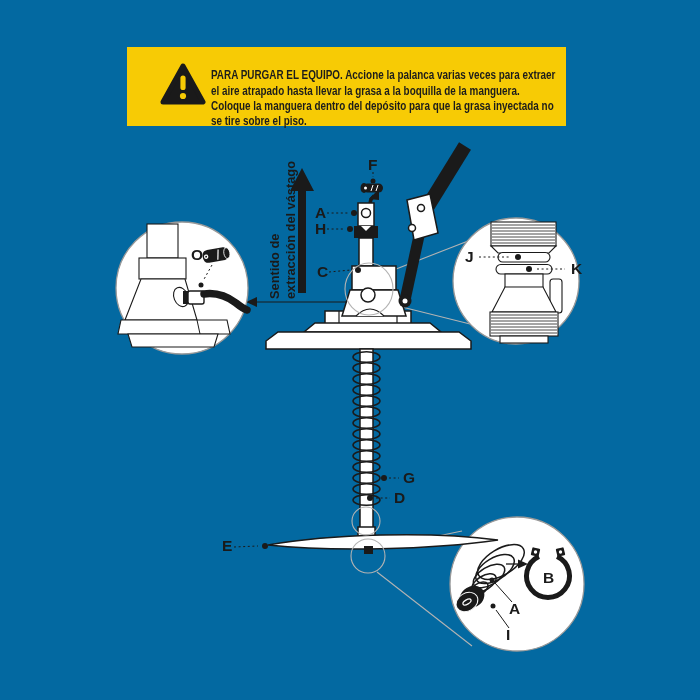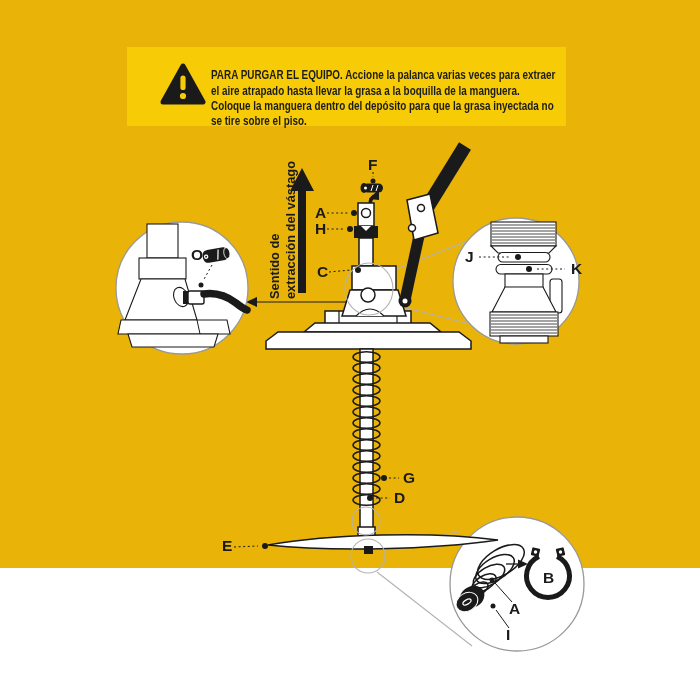--- a/index.html
+++ b/index.html
@@ -1,16 +1,16 @@
 <!DOCTYPE html>
 <html><head>
 <meta charset="utf-8">
 <style>
   html,body{margin:0;padding:0;background:#fff;width:700px;height:700px;overflow:hidden;}
-  #stage{position:relative;width:700px;height:568px;background:#eab308;font-family:"Liberation Sans",sans-serif;}
+  #stage{position:relative;width:700px;height:700px;background:#0369a1;font-family:"Liberation Sans",sans-serif;}
   .warning-box{position:absolute;left:127px;top:47px;width:439px;height:79px;background:#F7CB05;}
   .warning-icon{position:absolute;left:33px;top:16px;width:46px;height:44px;}
   .warning-text{position:absolute;left:84px;top:9px;width:432px;
      font-size:12.3px;line-height:15.2px;font-weight:700;color:#1d1d1b;
      transform:scaleX(0.805);transform-origin:0 0;letter-spacing:0;}
   .warning-text strong{font-weight:700;}
   svg#diagram{position:absolute;left:0;top:0;}
   .part{fill:#fff;stroke:#1a1a1a;stroke-width:1.5;}
   .thin{fill:#fff;stroke:#1a1a1a;stroke-width:1.1;}
   .coil{fill:none;stroke:#1a1a1a;stroke-width:1.5;}

